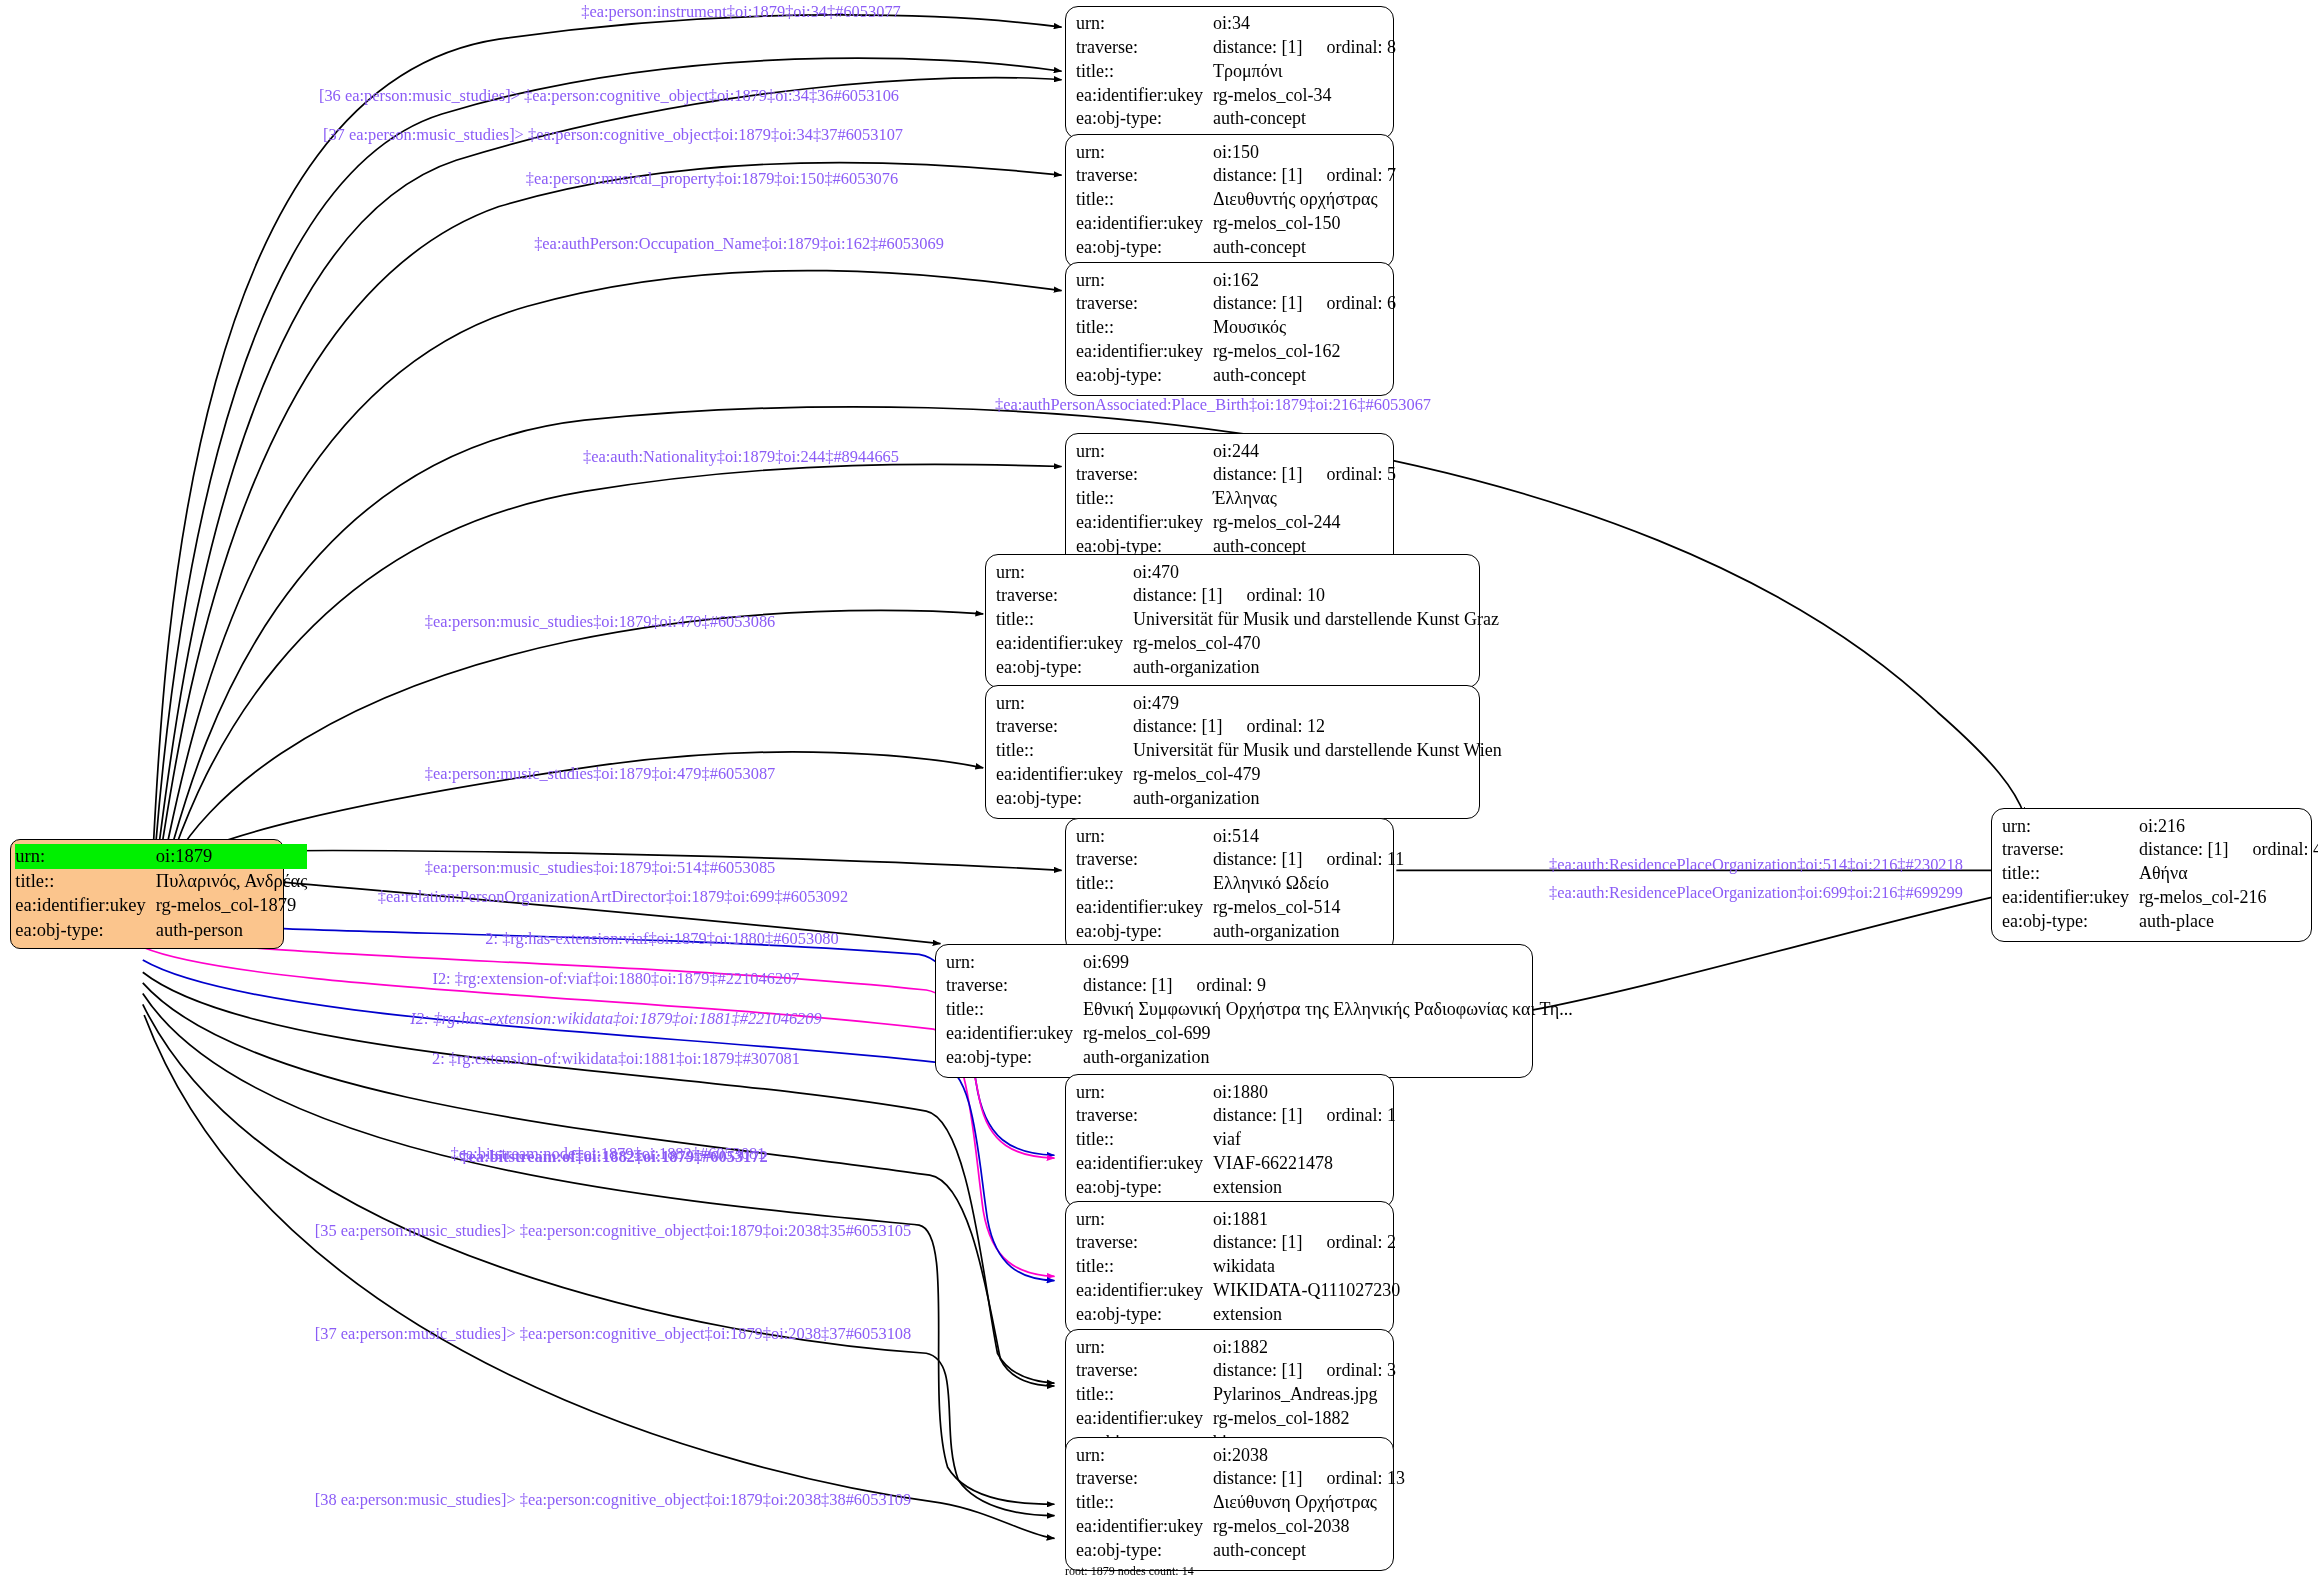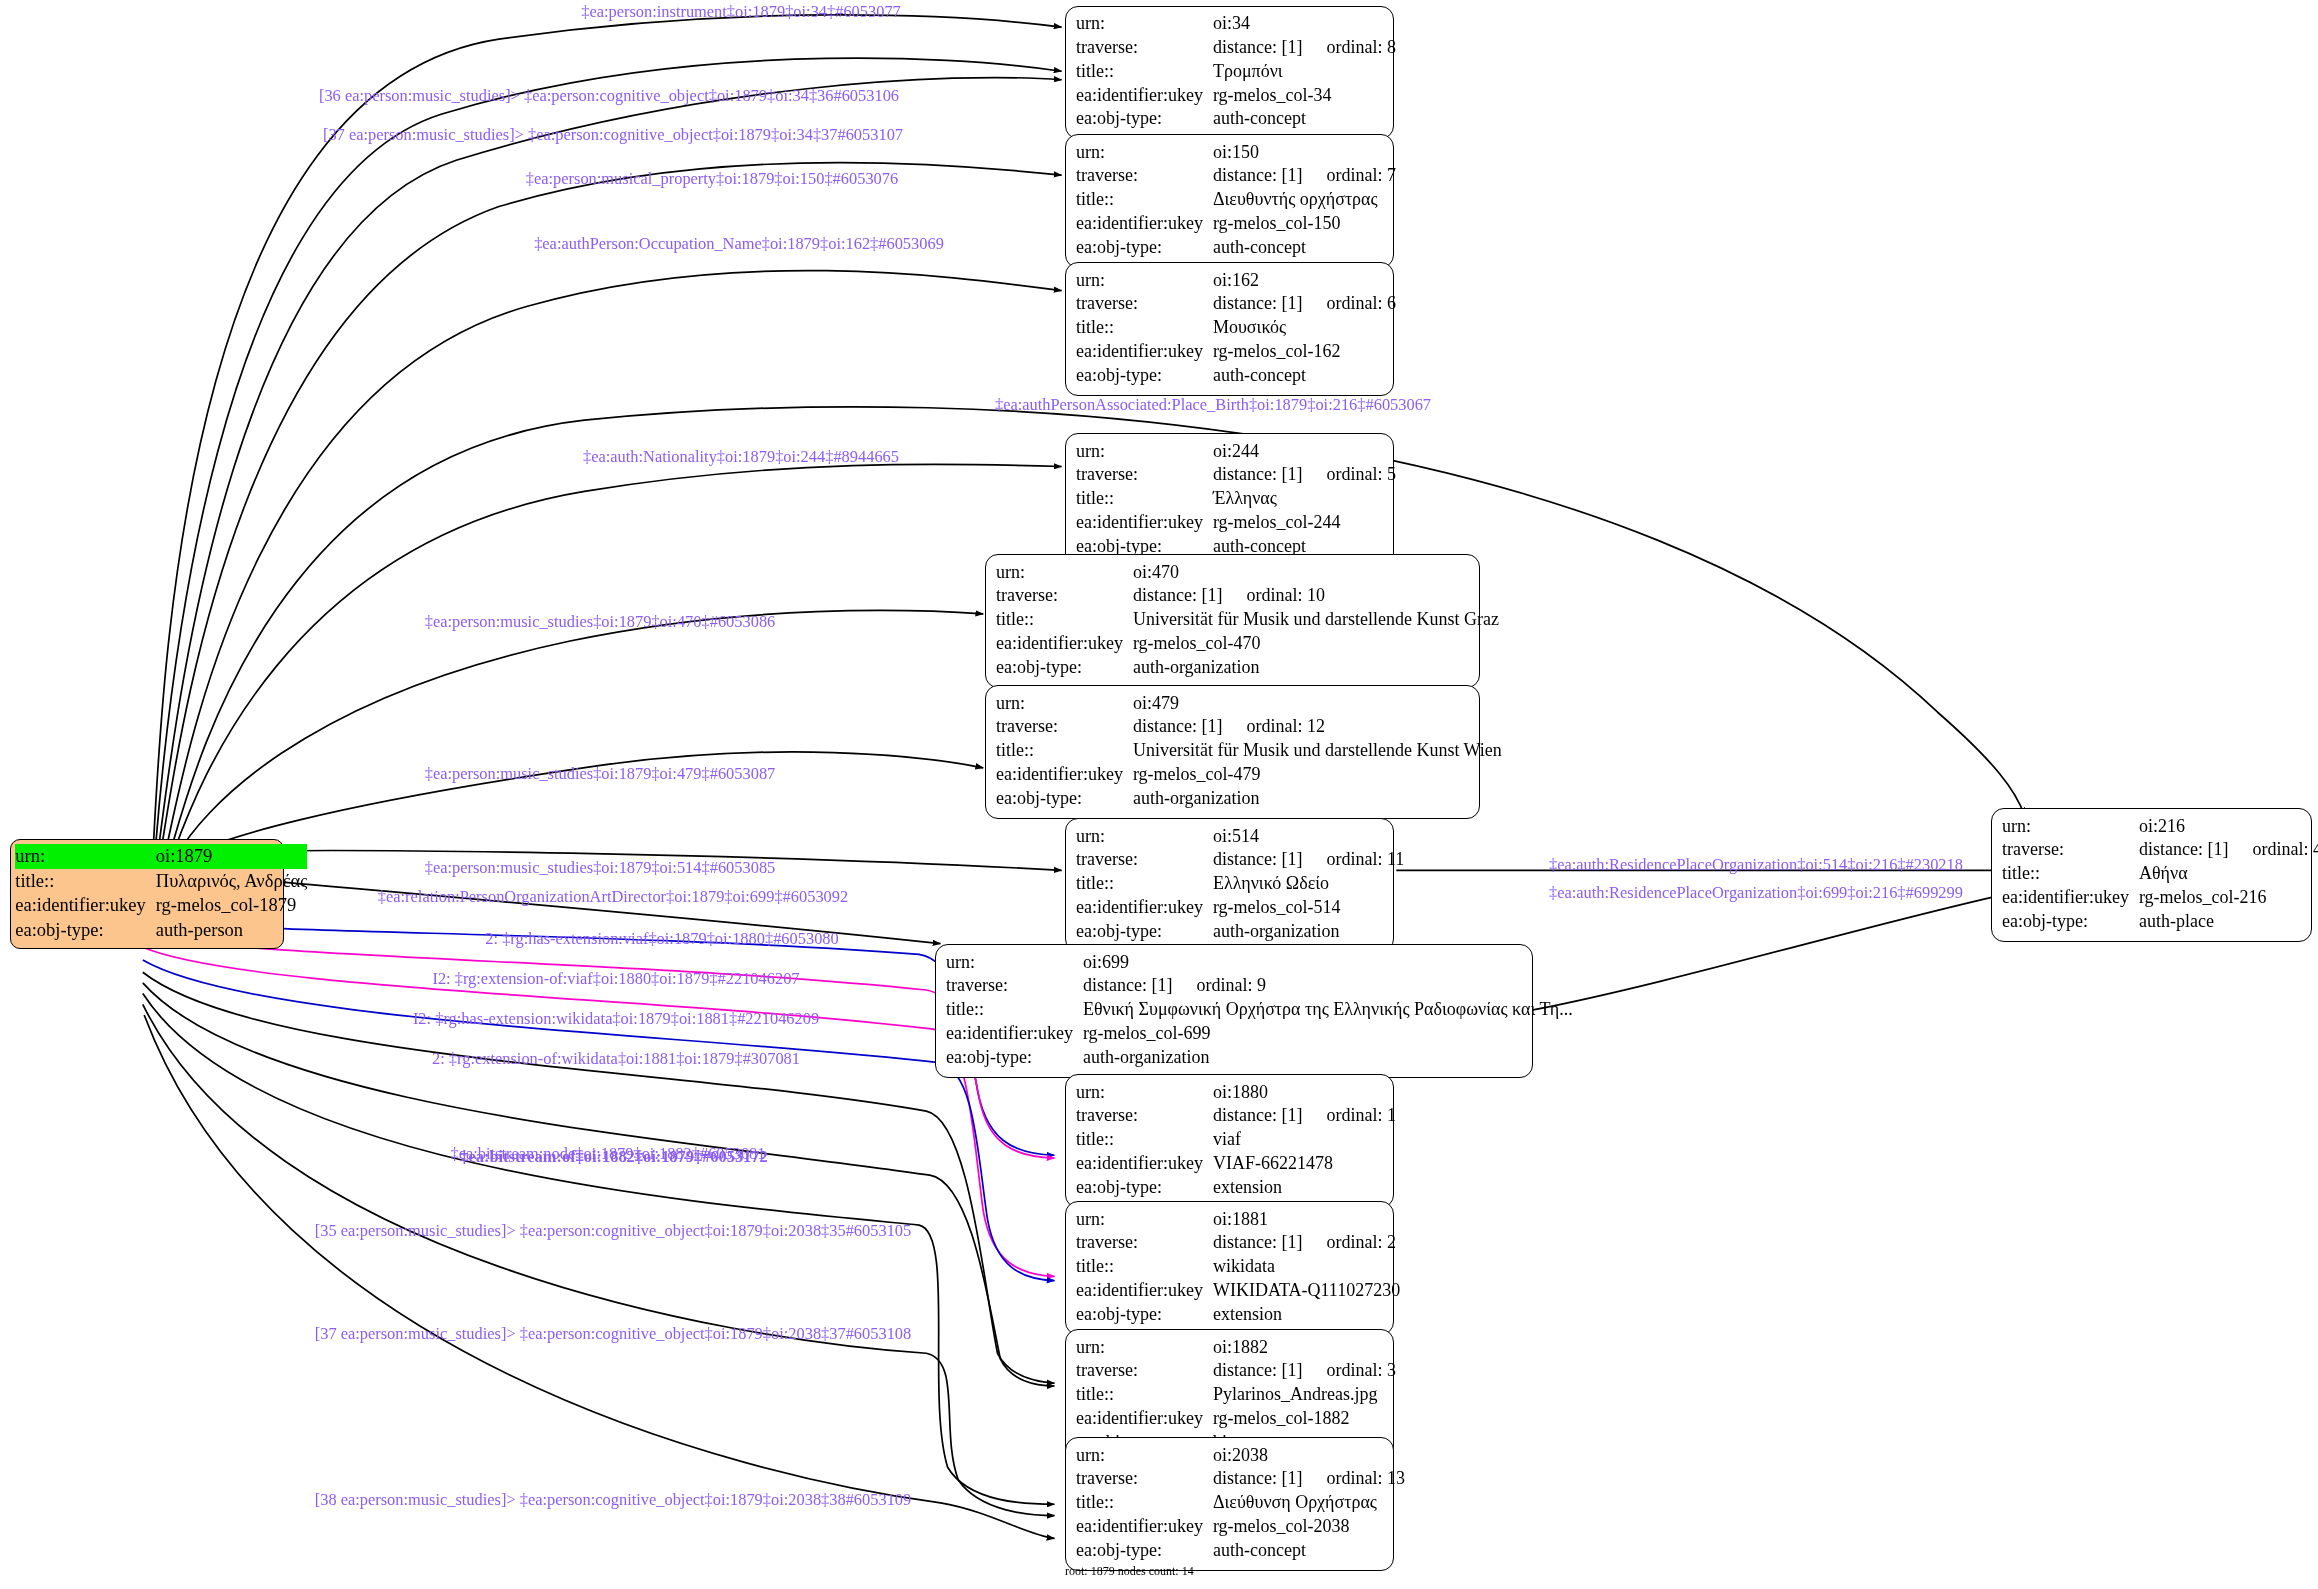--- a/index.html
+++ b/index.html
@@ -527,21 +527,21 @@
   <div class="edge-label c" style="left:712px; top:171px;">‡ea:person:musical_property‡oi:1879‡oi:150‡#6053076</div>
   <div class="edge-label c" style="left:739px; top:236px;">‡ea:authPerson:Occupation_Name‡oi:1879‡oi:162‡#6053069</div>
   <div class="edge-label c" style="left:1213px; top:397px;">‡ea:authPersonAssociated:Place_Birth‡oi:1879‡oi:216‡#6053067</div>
   <div class="edge-label c" style="left:741px; top:449px;">‡ea:auth:Nationality‡oi:1879‡oi:244‡#8944665</div>
   <div class="edge-label c" style="left:600px;  top:614px;">‡ea:person:music_studies‡oi:1879‡oi:470‡#6053086</div>
   <div class="edge-label c" style="left:600px;  top:766px;">‡ea:person:music_studies‡oi:1879‡oi:479‡#6053087</div>
   <div class="edge-label c" style="left:600px;  top:860px;">‡ea:person:music_studies‡oi:1879‡oi:514‡#6053085</div>
   <div class="edge-label c" style="left:613px;  top:889px;">‡ea:relation:PersonOrganizationArtDirector‡oi:1879‡oi:699‡#6053092</div>
   <div class="edge-label c" style="left:622px;  top:931px;margin-left:40px;">2: ‡rg:has-extension:viaf‡oi:1879‡oi:1880‡#6053080</div>
   <div class="edge-label c" style="left:616px;  top:971px;">I2: ‡rg:extension-of:viaf‡oi:1880‡oi:1879‡#221046207</div>
-  <div class="edge-label c" style="left:616px; top:1011px;">I2: ‡rg:has-extension:wikidata‡oi:1879‡oi:1881‡#221046209</div>
+  <div class="edge-label c" style="left:616px; top:1011px;font-style:italic;">I2: ‡rg:has-extension:wikidata‡oi:1879‡oi:1881‡#221046209</div>
   <div class="edge-label c" style="left:616px; top:1051px;">2: ‡rg:extension-of:wikidata‡oi:1881‡oi:1879‡#307081</div>
   <div class="edge-label c" style="left:608px;  top:1146px;text-align:right;">‡ea:bitstream:node‡oi:1879‡oi:1882‡#6053081</div>
   <div class="edge-label c" style="left:614px;  top:1149px;font-weight:bold;">‡ea:bitstream:of‡oi:1882‡oi:1879‡#6053172</div>
   <div class="edge-label c" style="left:613px;  top:1223px;">[35 ea:person:music_studies]&gt; ‡ea:person:cognitive_object‡oi:1879‡oi:2038‡35#6053105</div>
   <div class="edge-label c" style="left:613px;  top:1326px;">[37 ea:person:music_studies]&gt; ‡ea:person:cognitive_object‡oi:1879‡oi:2038‡37#6053108</div>
   <div class="edge-label c" style="left:613px;  top:1492px;">[38 ea:person:music_studies]&gt; ‡ea:person:cognitive_object‡oi:1879‡oi:2038‡38#6053109</div>
   <div class="edge-label" style="left:1549px; top:857px;">‡ea:auth:ResidencePlaceOrganization‡oi:514‡oi:216‡#230218</div>
   <div class="edge-label" style="left:1549px; top:885px;">‡ea:auth:ResidencePlaceOrganization‡oi:699‡oi:216‡#699299</div>
 
   <div class="footer" style="left:1065px; top:1564px;">root: 1879 nodes count: 14</div>

